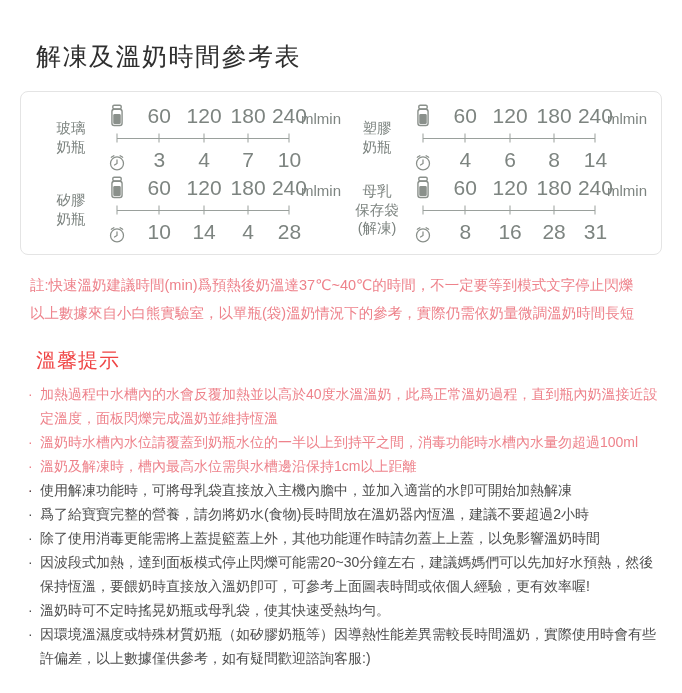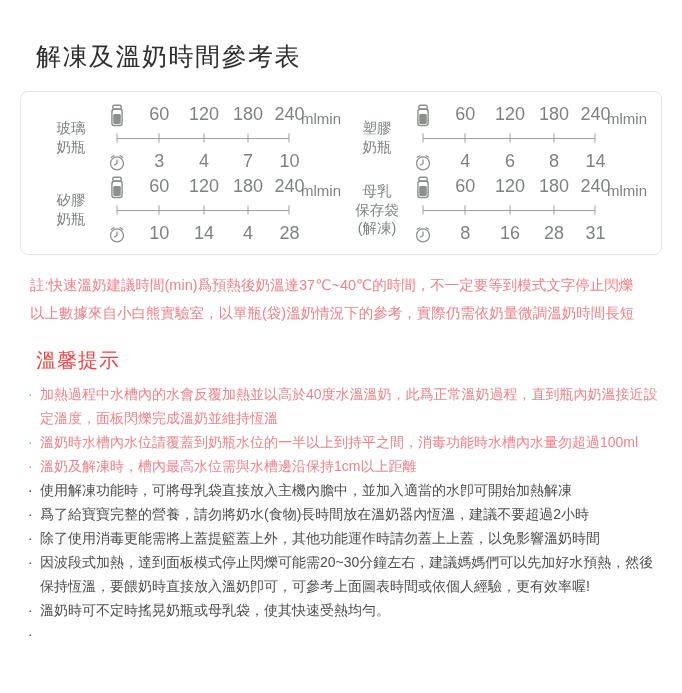--- a/index.html
+++ b/index.html
@@ -33,21 +33,21 @@
   }
   .cell-label span{display:block;}
   .axis{position:relative;flex:1;height:68px;margin:0 8px 0 16px;}
   .icon{position:absolute;left:0;transform:translateX(-50%);line-height:0;}
   .icon.bottle{top:0;}
   .icon.clock{bottom:0;}
   .hline{position:absolute;left:0;right:2%;top:50%;height:1px;background:#9aa09c;}
   .tk{position:absolute;top:50%;width:1px;height:9px;background:#9aa09c;transform:translate(-50%,-50%);}
   .val{
     position:absolute;transform:translateX(-50%);
-    font-size:18px;color:var(--tgray);white-space:nowrap;
+    font-size:21px;color:var(--tgray);white-space:nowrap;
   }
   .vt{top:0;}
   .vb{bottom:0;}
   .p0{left:0;}.p1{left:24%;}.p2{left:49.5%;}.p3{left:74.5%;}.p4{left:98%;}
   .units{
     width:34px;flex-shrink:0;height:56px;display:flex;
     justify-content:space-between;font-size:15px;color:var(--tgray);
   }
   
   .note{margin:16px 20px 0 30px;color:var(--pink);font-size:14.5px;line-height:28px;}
@@ -265,14 +265,14 @@
 <div class="tips-list">
   <div class="tip pink"><span class="dot">·</span><span>加熱過程中水槽內的水會反覆加熱並以高於40度水溫溫奶，此爲正常溫奶過程，直到瓶內奶溫接近設定溫度，面板閃爍完成溫奶並維持恆溫</span></div>
   <div class="tip pink"><span class="dot">·</span><span>溫奶時水槽內水位請覆蓋到奶瓶水位的一半以上到持平之間，消毒功能時水槽內水量勿超過100ml</span></div>
   <div class="tip pink"><span class="dot">·</span><span>溫奶及解凍時，槽內最高水位需與水槽邊沿保持1cm以上距離</span></div>
   <div class="tip pink"><span class="dot">·</span></div>
   <div class="tip dark"><span class="dot">·</span><span>使用解凍功能時，可將母乳袋直接放入主機內膽中，並加入適當的水卽可開始加熱解凍</span></div>
   <div class="tip dark"><span class="dot">·</span><span>爲了給寶寶完整的營養，請勿將奶水(食物)長時間放在溫奶器內恆溫，建議不要超過2小時</span></div>
   <div class="tip dark"><span class="dot">·</span><span>除了使用消毒更能需將上蓋提籃蓋上外，其他功能運作時請勿蓋上上蓋，以免影響溫奶時間</span></div>
   <div class="tip dark"><span class="dot">·</span><span>因波段式加熱，達到面板模式停止閃爍可能需20~30分鐘左右，建議媽媽們可以先加好水預熱，然後保持恆溫，要餵奶時直接放入溫奶卽可，可參考上面圖表時間或依個人經驗，更有效率喔!</span></div>
   <div class="tip dark"><span class="dot">·</span><span>溫奶時可不定時搖晃奶瓶或母乳袋，使其快速受熱均勻。</span></div>
-  <div class="tip dark"><span class="dot">·</span></div>
+  <div class="tip dark"><span class="dot">·</span><span>因環境溫濕度或特殊材質奶瓶（如矽膠奶瓶等）因導熱性能差異需較長時間溫奶，實際使用時會有些許偏差，以上數據僅供參考，如有疑問歡迎諮詢客服:)</span></div>
 </div>
 
 </body></html>

